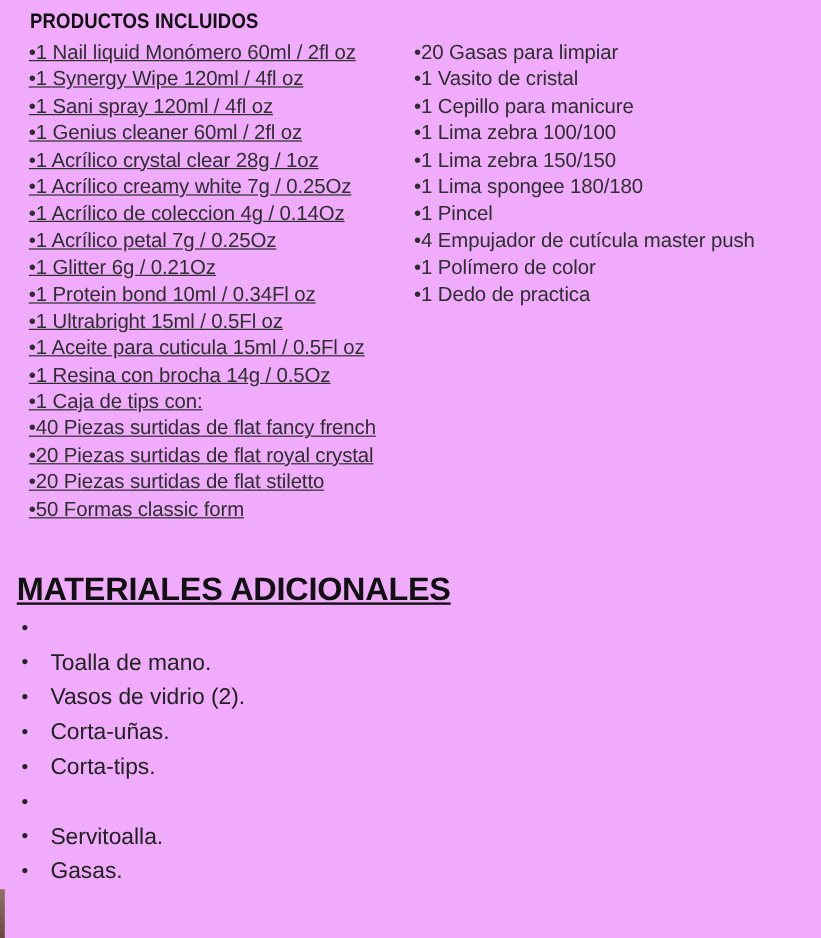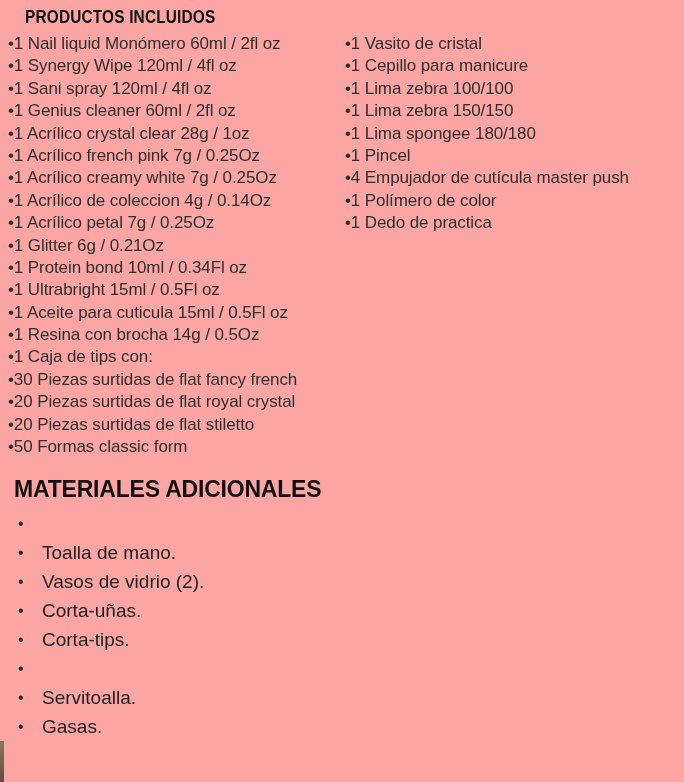--- a/index.html
+++ b/index.html
@@ -4,53 +4,53 @@
 <style>
   html,body{margin:0;padding:0;}
   body{
     width:684px;height:782px;
     background:#ffffff;
     font-family:"Liberation Sans","DejaVu Sans",sans-serif;
     position:relative;
     overflow:hidden;
     color:#2e2e2e;
   }
-  .page{position:absolute;inset:0;background:#fca5a5;}
+  .page{position:absolute;inset:0;background:#f0abfc;}
   .products-title{
     position:absolute;left:25px;top:7px;
     font-size:17.5px;font-weight:bold;color:#111111;
     transform:scaleX(.88);transform-origin:0 0;
     white-space:nowrap;letter-spacing:.2px;
   }
   .col{
     position:absolute;
     white-space:nowrap;
     font-size:17px;line-height:22.4px;
     color:#2e2e2e;letter-spacing:-.1px;
   }
-  .col-left{left:8px;top:33px;}
+  .col-left{left:24px;top:33px;text-decoration:underline;}
   .col-right{left:345px;top:33px;}
   .p-item{height:22.4px;}
   .duration{
     position:absolute;left:350px;top:294px;
     white-space:nowrap;
   }
   .duration-number{
     font-size:26px;font-weight:bold;color:#3f3f3f;
   }
   .duration-label{
     display:inline-block;
     font-size:17px;font-weight:bold;color:#111111;
     transform:scaleX(.88);transform-origin:0 100%;
     margin-left:5px;letter-spacing:.2px;
   }
   .materials-title{
     position:absolute;left:14px;top:476px;
-    font-size:23px;font-weight:bold;color:#111111;
-    letter-spacing:-.2px;white-space:nowrap;
+    font-size:27px;font-weight:bold;color:#111111;
+    letter-spacing:-.2px;white-space:nowrap;text-decoration:underline;
   }
   .materials-list{
     position:absolute;left:18px;top:509px;
     font-size:19px;color:#222222;
   }
   .m-item{display:flex;height:29px;line-height:29px;white-space:nowrap;}
   .m-item .bullet{width:24px;font-size:16px;}
   .accent-bar{
     position:absolute;left:0;top:741px;width:4px;height:41px;
     background:linear-gradient(180deg,#8e7263 0%,#7a5d4c 55%,#66493a 100%);
@@ -62,37 +62,37 @@
 <div class="page">
 
   <div class="products-title">PRODUCTOS INCLUIDOS</div>
 
   <div class="col col-left">
       <div class="p-item">•1 Nail liquid Monómero 60ml / 2fl oz</div>
       <div class="p-item">•1 Synergy Wipe 120ml / 4fl oz</div>
       <div class="p-item">•1 Sani spray 120ml / 4fl oz</div>
       <div class="p-item">•1 Genius cleaner 60ml / 2fl oz</div>
       <div class="p-item">•1 Acrílico crystal clear 28g / 1oz</div>
-      <div class="p-item">•1 Acrílico french pink 7g / 0.25Oz</div>
       <div class="p-item">•1 Acrílico creamy white 7g / 0.25Oz</div>
       <div class="p-item">•1 Acrílico de coleccion 4g / 0.14Oz</div>
       <div class="p-item">•1 Acrílico petal 7g / 0.25Oz</div>
       <div class="p-item">•1 Glitter 6g / 0.21Oz</div>
       <div class="p-item">•1 Protein bond 10ml / 0.34Fl oz</div>
       <div class="p-item">•1 Ultrabright 15ml / 0.5Fl oz</div>
       <div class="p-item">•1 Aceite para cuticula 15ml / 0.5Fl oz</div>
       <div class="p-item">•1 Resina con brocha 14g / 0.5Oz</div>
       <div class="p-item">•1 Caja de tips con:</div>
-      <div class="p-item">•30 Piezas surtidas de flat fancy french</div>
+      <div class="p-item">•40 Piezas surtidas de flat fancy french</div>
       <div class="p-item">•20 Piezas surtidas de flat royal crystal</div>
       <div class="p-item">•20 Piezas surtidas de flat stiletto</div>
       <div class="p-item">•50 Formas classic form</div>
     </div>
 
   <div class="col col-right">
+      <div class="p-item">•20 Gasas para limpiar</div>
       <div class="p-item">•1 Vasito de cristal</div>
       <div class="p-item">•1 Cepillo para manicure</div>
       <div class="p-item">•1 Lima zebra 100/100</div>
       <div class="p-item">•1 Lima zebra 150/150</div>
       <div class="p-item">•1 Lima spongee 180/180</div>
       <div class="p-item">•1 Pincel</div>
       <div class="p-item">•4 Empujador de cutícula master push</div>
       <div class="p-item">•1 Polímero de color</div>
       <div class="p-item">•1 Dedo de practica</div>
     </div>

